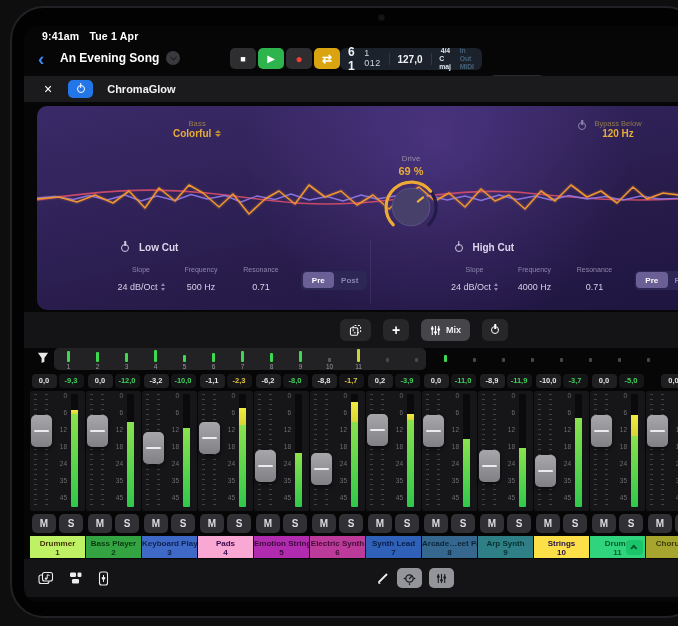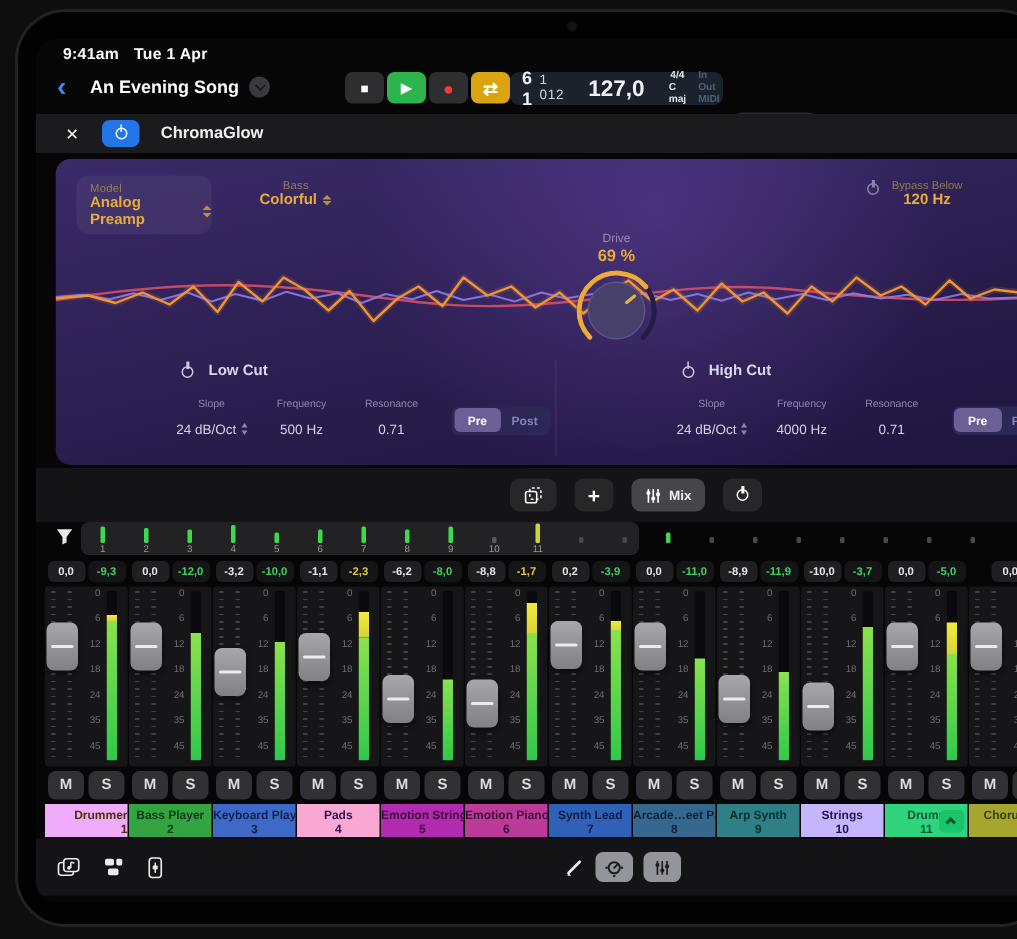--- a/index.html
+++ b/index.html
@@ -25,21 +25,21 @@
           display:flex; align-items:center; justify-content:center; color:#fff; }
   .tbtn.play { background:#2db44c; }
   .tbtn.cycle { background:#d9a410; }
   .g-stop { font-size:9px; color:#fff; } .g-play { font-size:10px; color:#fff; }
   .g-rec { font-size:12px; color:#f23f36; line-height:10px; } .g-cyc { font-size:12px; color:#fff; font-weight:bold; }
   .lcd { position:absolute; left:316px; top:0; width:142px; height:22px; background:#1c222b; border-radius:6px;
          display:flex; align-items:center; padding:0 8px; gap:8px; }
   .lcd .pos { display:flex; align-items:baseline; gap:4px; }
   .lcd .pos .big { font-size:12px; font-weight:bold; color:#edf2f7; letter-spacing:1px; }
   .lcd .pos .small { font-size:9px; color:#cdd6de; letter-spacing:.5px; }
-  .lcd .tempo { font-size:15px; font-weight:bold; color:#edf2f7; }
+  .lcd .tempo { font-size:10px; font-weight:bold; color:#edf2f7; }
   .lcd .duo { display:flex; flex-direction:column; align-items:center; line-height:8px; }
   .lcd .duo span { font-size:6.8px; font-weight:bold; color:#dfe7ee; }
   .lcd .dim span { color:#46627a; }
   .sep { width:1px; height:12px; background:rgba(255,255,255,.10); }
   .countpill { position:absolute; left:464px; top:0; width:58px; height:22px; background:#2a2a2e; border-radius:7px;
                display:flex; align-items:center; justify-content:center; gap:9px;margin-top:27px; }
   .countpill .c { font-size:10.5px; font-weight:bold; color:#fff; letter-spacing:.3px; }
 
   
   .plughead { position:absolute; left:0; top:50px; width:100%; height:26px; background:#1b1b1e; display:flex; align-items:center; }
@@ -205,30 +205,20 @@
 
       <div class="plughead">
         <button class="xbtn">×</button>
         <button class="pwrbtn">
             <span class="pwr" style="color:#fff"></span>
           </button>
         <span class="plugtitle">ChromaGlow</span>
       </div>
 
       <div class="panel">
-        <div class="modelbox">
-          <span class="lbl-g">Model</span>
-          <span class="val-g">
-              <span>Analog Preamp</span>
-            <span class="stepper">
-                <i class="up"></i>
-                <i class="dn"></i>
-              </span>
-            </span>
-        </div>
         <div class="stylebox">
           <div class="lbl-g">Bass</div>
           <span class="val-g" style="justify-content:center">
               <span>Colorful</span>
             <span class="stepper">
                 <i class="up"></i>
                 <i class="dn"></i>
               </span>
             </span>
         </div>
@@ -466,21 +456,21 @@
               </div>
               <div class="meter">
                 <div class="m-y" style="height: 4%;"></div>
                 <div class="m-g" style="height: 82%;"></div>
               </div>
             </div>
             <div class="msrow">
               <button class="msbtn">M</button>
               <button class="msbtn">S</button>
             </div>
-            <div class="nameband" style="background: #f0abfc; color: rgb(69, 52, 3); text-align: right;">
+            <div class="nameband" style="background: #bef264; color: rgb(69, 52, 3);">
               <div class="nm">Drummer</div>
               <div class="num">1</div>
 
             </div>
           </div>
           <div class="strip">
             <div class="vals">
               <button class="pill vol">0,0</button>
               <button class="pill peak" style="color: rgb(65, 209, 92);">-12,0</button>
             </div>
@@ -627,21 +617,21 @@
               <div class="meter">
                 <div class="m-y" style="height: 18%;"></div>
                 <div class="m-g" style="height: 75%;"></div>
               </div>
             </div>
             <div class="msrow">
               <button class="msbtn">M</button>
               <button class="msbtn">S</button>
             </div>
             <div class="nameband" style="background: rgb(187, 58, 154); color: rgb(67, 13, 54);">
-              <div class="nm">Emotion Piano</div>
+              <div class="nm">Electric Synth</div>
               <div class="num">6</div>
 
             </div>
           </div>
           <div class="strip">
             <div class="vals">
               <button class="pill vol">0,2</button>
               <button class="pill peak" style="color: rgb(65, 209, 92);">-3,9</button>
             </div>
             <div class="sbody">
@@ -754,21 +744,21 @@
               </div>
               <div class="meter">
                 <div class="m-y" style="height: 0%;"></div>
                 <div class="m-g" style="height: 79%;"></div>
               </div>
             </div>
             <div class="msrow">
               <button class="msbtn">M</button>
               <button class="msbtn">S</button>
             </div>
-            <div class="nameband" style="background: #c4b5fd; color: rgb(34, 16, 74);">
+            <div class="nameband" style="background: #fde047; color: rgb(34, 16, 74);">
               <div class="nm">Strings</div>
               <div class="num">10</div>
 
             </div>
           </div>
           <div class="strip">
             <div class="vals">
               <button class="pill vol">0,0</button>
               <button class="pill peak" style="color: rgb(65, 209, 92);">-5,0</button>
             </div>

